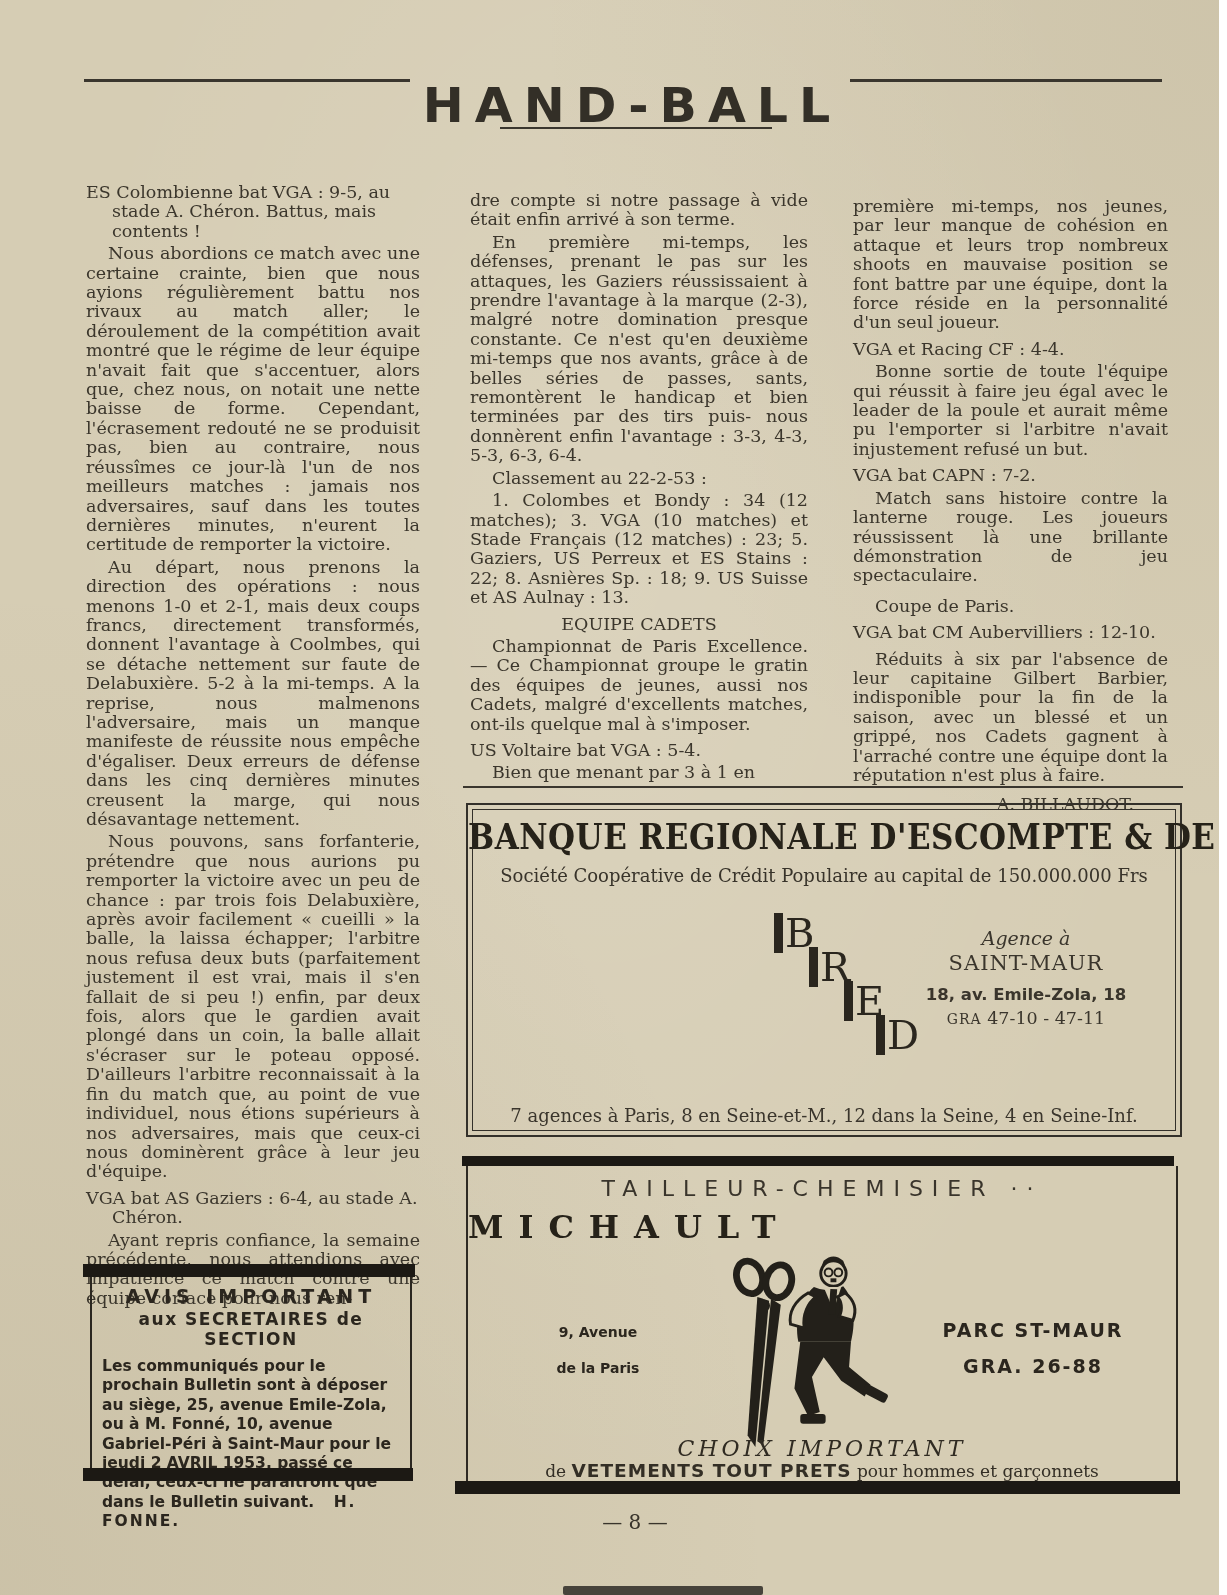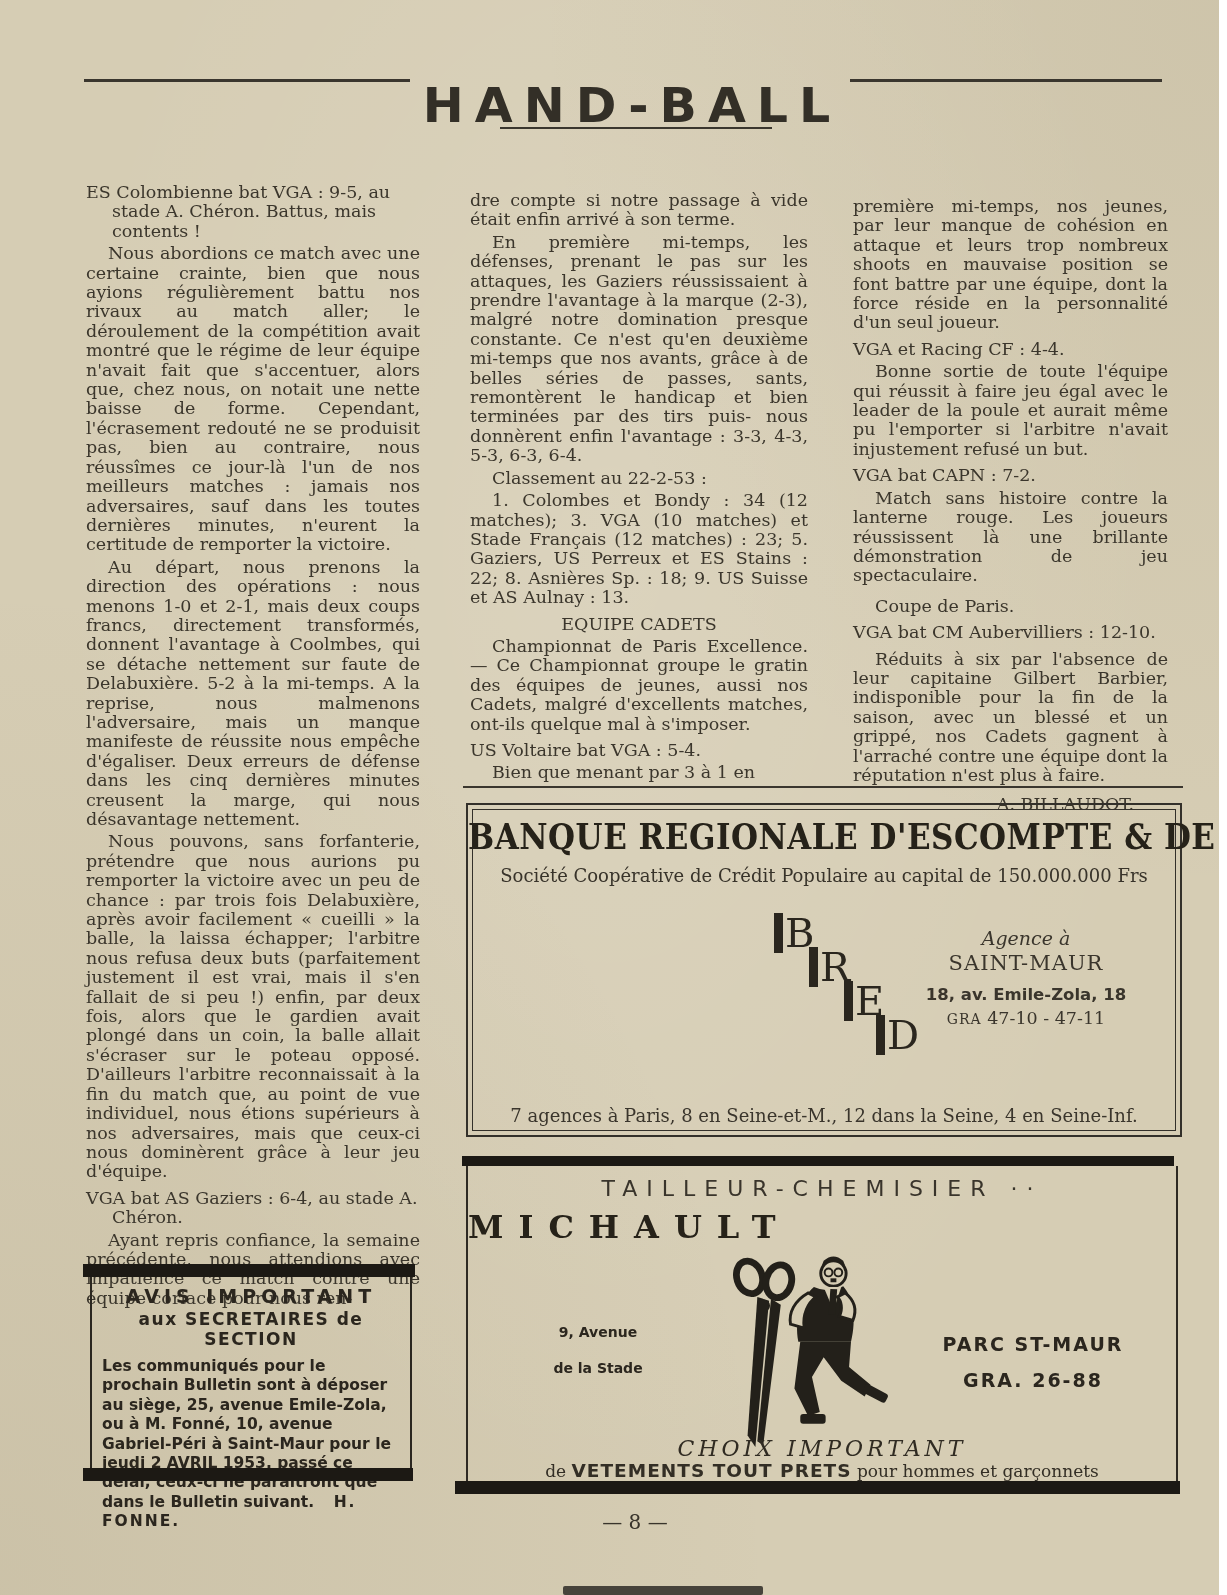--- a/index.html
+++ b/index.html
@@ -72,21 +72,21 @@
     border-left:2px solid #2e2a23;border-right:2px solid #2e2a23;box-sizing:border-box;}
   .mich-l1{position:absolute;left:0;top:10px;width:100%;text-align:center;
     font-family:"DejaVu Sans", sans-serif;font-size:22px;letter-spacing:9px;
     color:#39342b;white-space:nowrap;}
   .mich-name{position:absolute;left:0;top:42px;width:100%;text-align:left;
     font-family:"DejaVu Serif", serif;font-weight:bold;font-size:32px;
     letter-spacing:15px;color:#262219;white-space:nowrap;}
   .mich-addr{position:absolute;left:20px;top:148px;width:220px;text-align:center;
     font-family:"DejaVu Sans", sans-serif;font-weight:bold;font-size:14px;
     line-height:36px;color:#2b261e;}
-  .mich-right{position:absolute;left:440px;top:160px;width:250px;text-align:center;
+  .mich-right{position:absolute;left:440px;top:146px;width:250px;text-align:center;
     font-family:"DejaVu Sans", sans-serif;font-weight:bold;font-size:19px;
     line-height:36px;color:#2b261e;letter-spacing:2px;}
   .mich-choix{position:absolute;left:0;top:270px;width:100%;text-align:center;
     font-style:italic;font-size:22px;letter-spacing:4px;color:#302b22;}
   .mich-bottom{position:absolute;left:0;top:294px;width:100%;text-align:center;
     font-size:17px;color:#332e25;white-space:nowrap;}
   .mich-bottom b{font-family:"DejaVu Sans", sans-serif;font-size:18.5px;letter-spacing:1px;}
   
   .pagenum{position:absolute;left:560px;top:1510px;width:150px;text-align:center;
     font-size:20px;color:#39342b;}
@@ -202,21 +202,21 @@
 
         <path d="M104,92 L98,140 L112,168 L124,164 L116,128 L128,108 L146,132 L170,148 L176,136 L154,118 L156,92 Z"></path>
 
         <rect x="104" y="166" width="26" height="10" rx="3"></rect>
         <rect x="168" y="140" width="26" height="10" rx="3" transform="rotate(28 181 145)"></rect>
       </g>
     </svg>
 
     <div class="mich-addr">
       <div>9, Avenue</div>
-      <div>de la Stade</div>
+      <div>de la Paris</div>
     </div>
     <div class="mich-right">
       <div>PARC ST-MAUR</div>
       <div>GRA. 26-88</div>
     </div>
 
     <div class="mich-choix">CHOIX IMPORTANT</div>
     <div class="mich-bottom"><span>de </span><b>VETEMENTS TOUT PRETS</b><span> pour hommes et garçonnets</span></div>
   </div>
   <div class="bar" style="left:455px;top:1481px;width:725px;height:13px;"></div>

